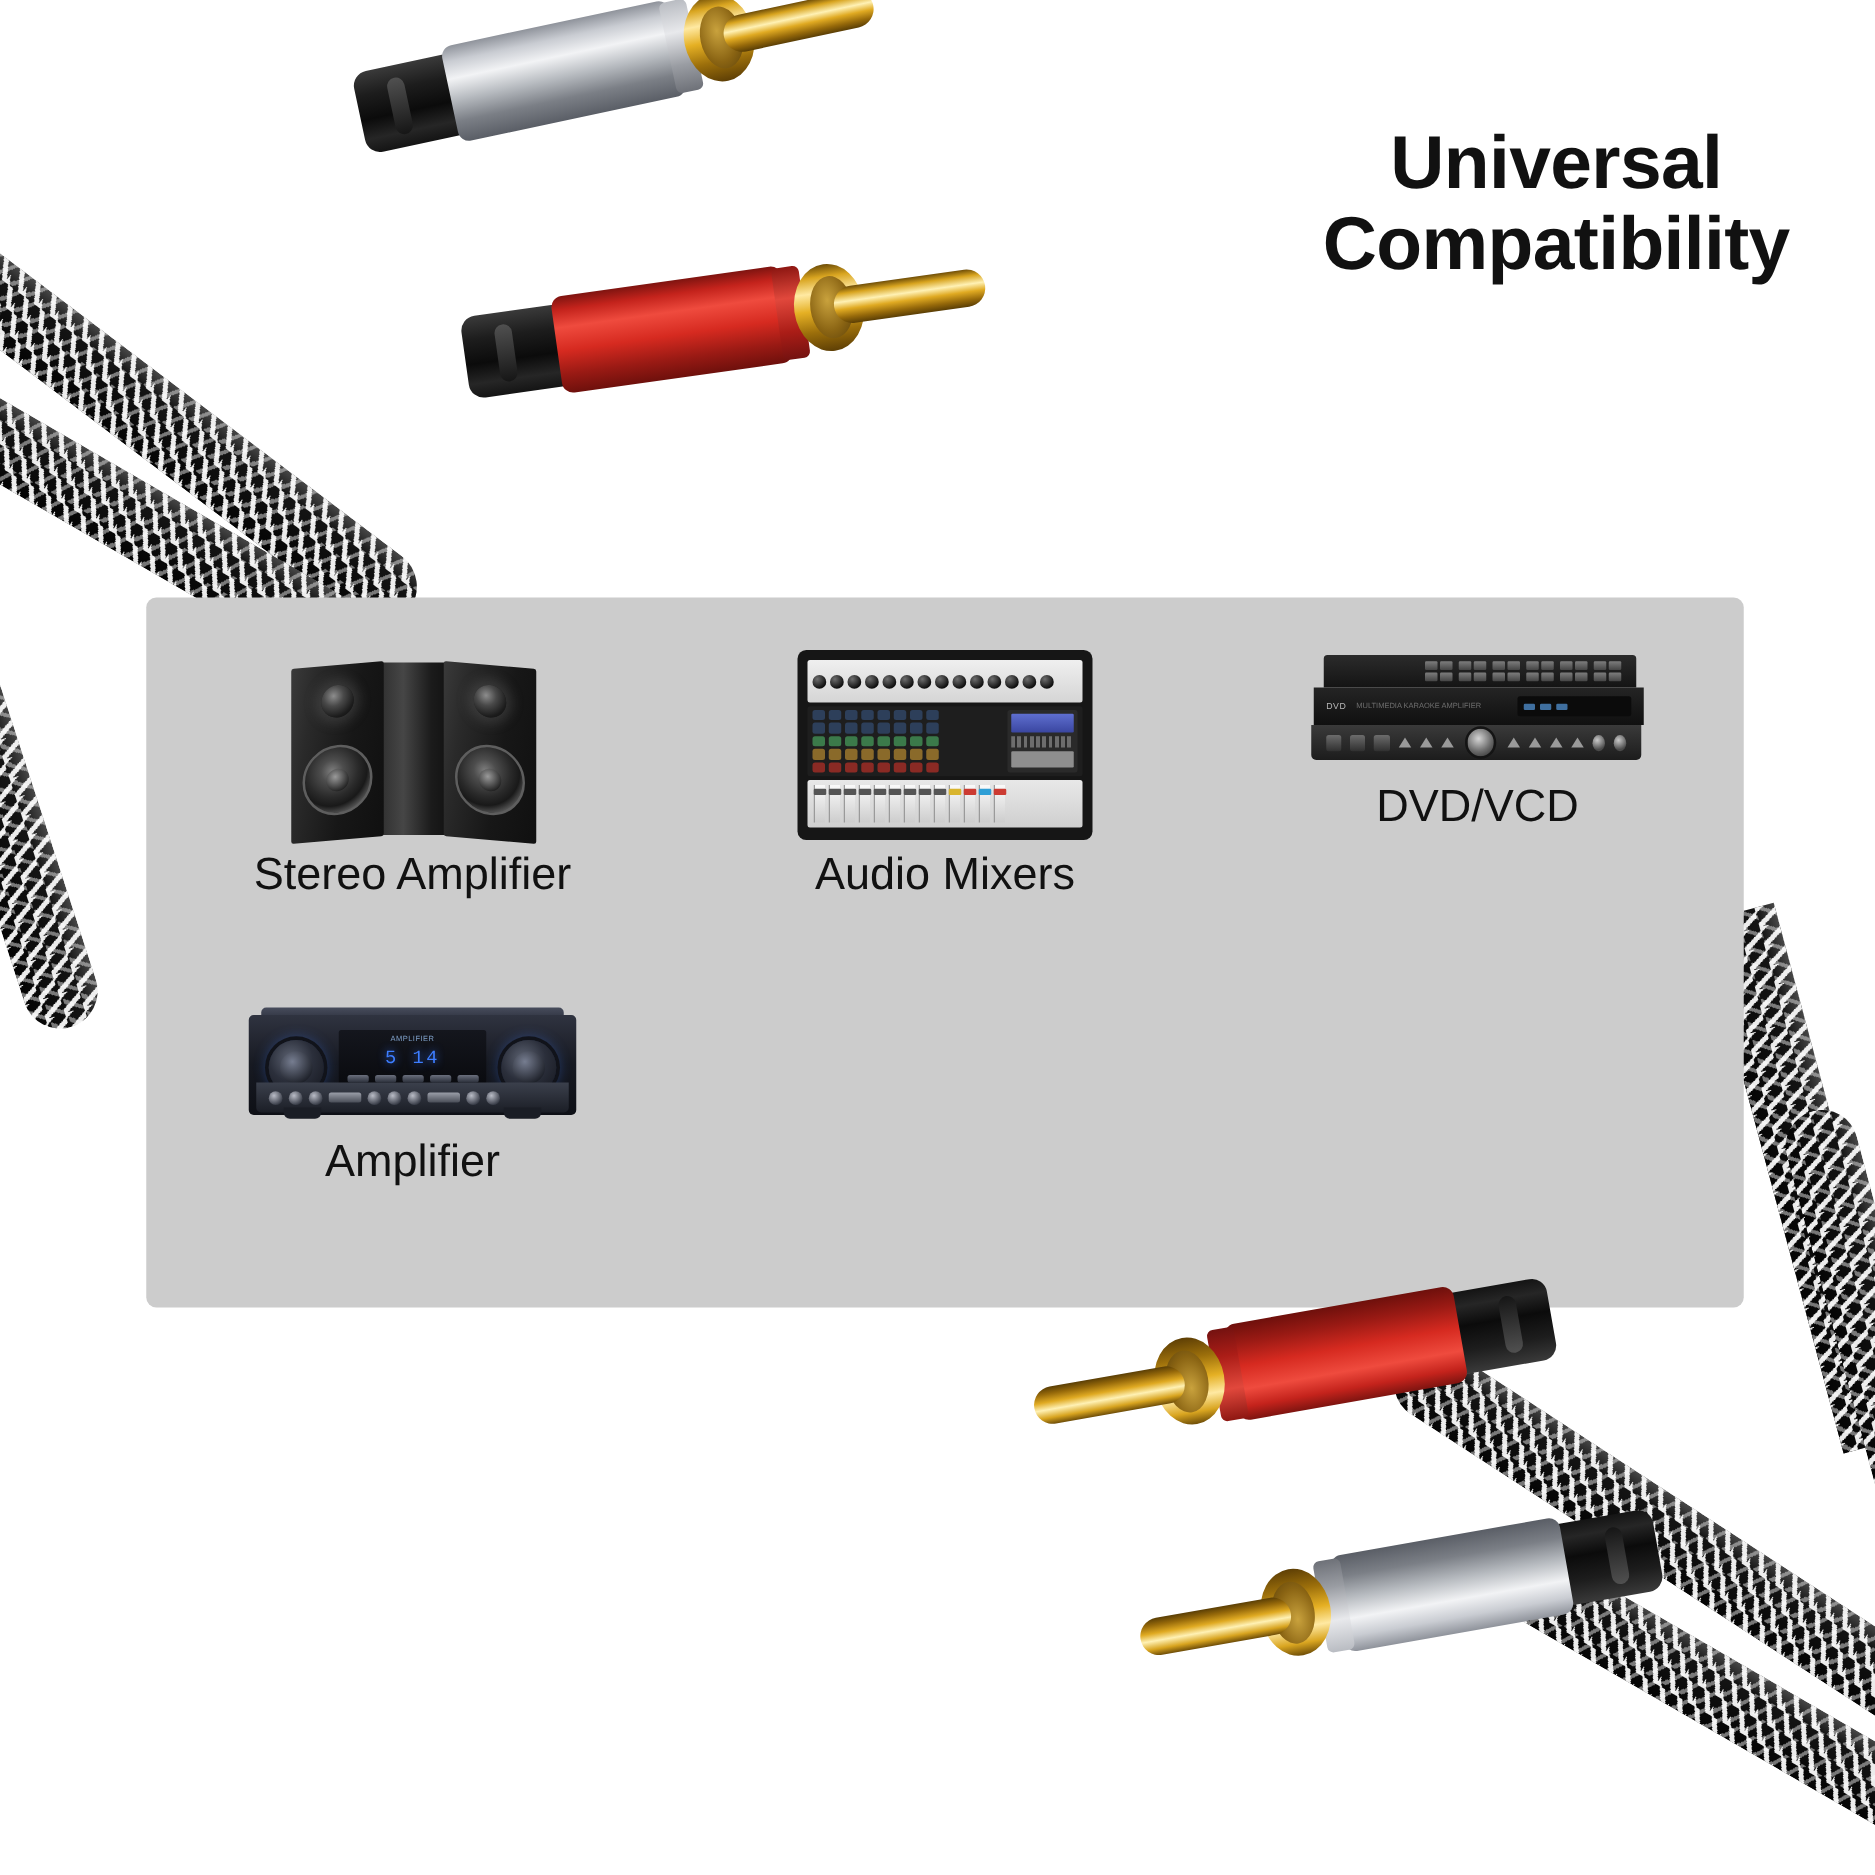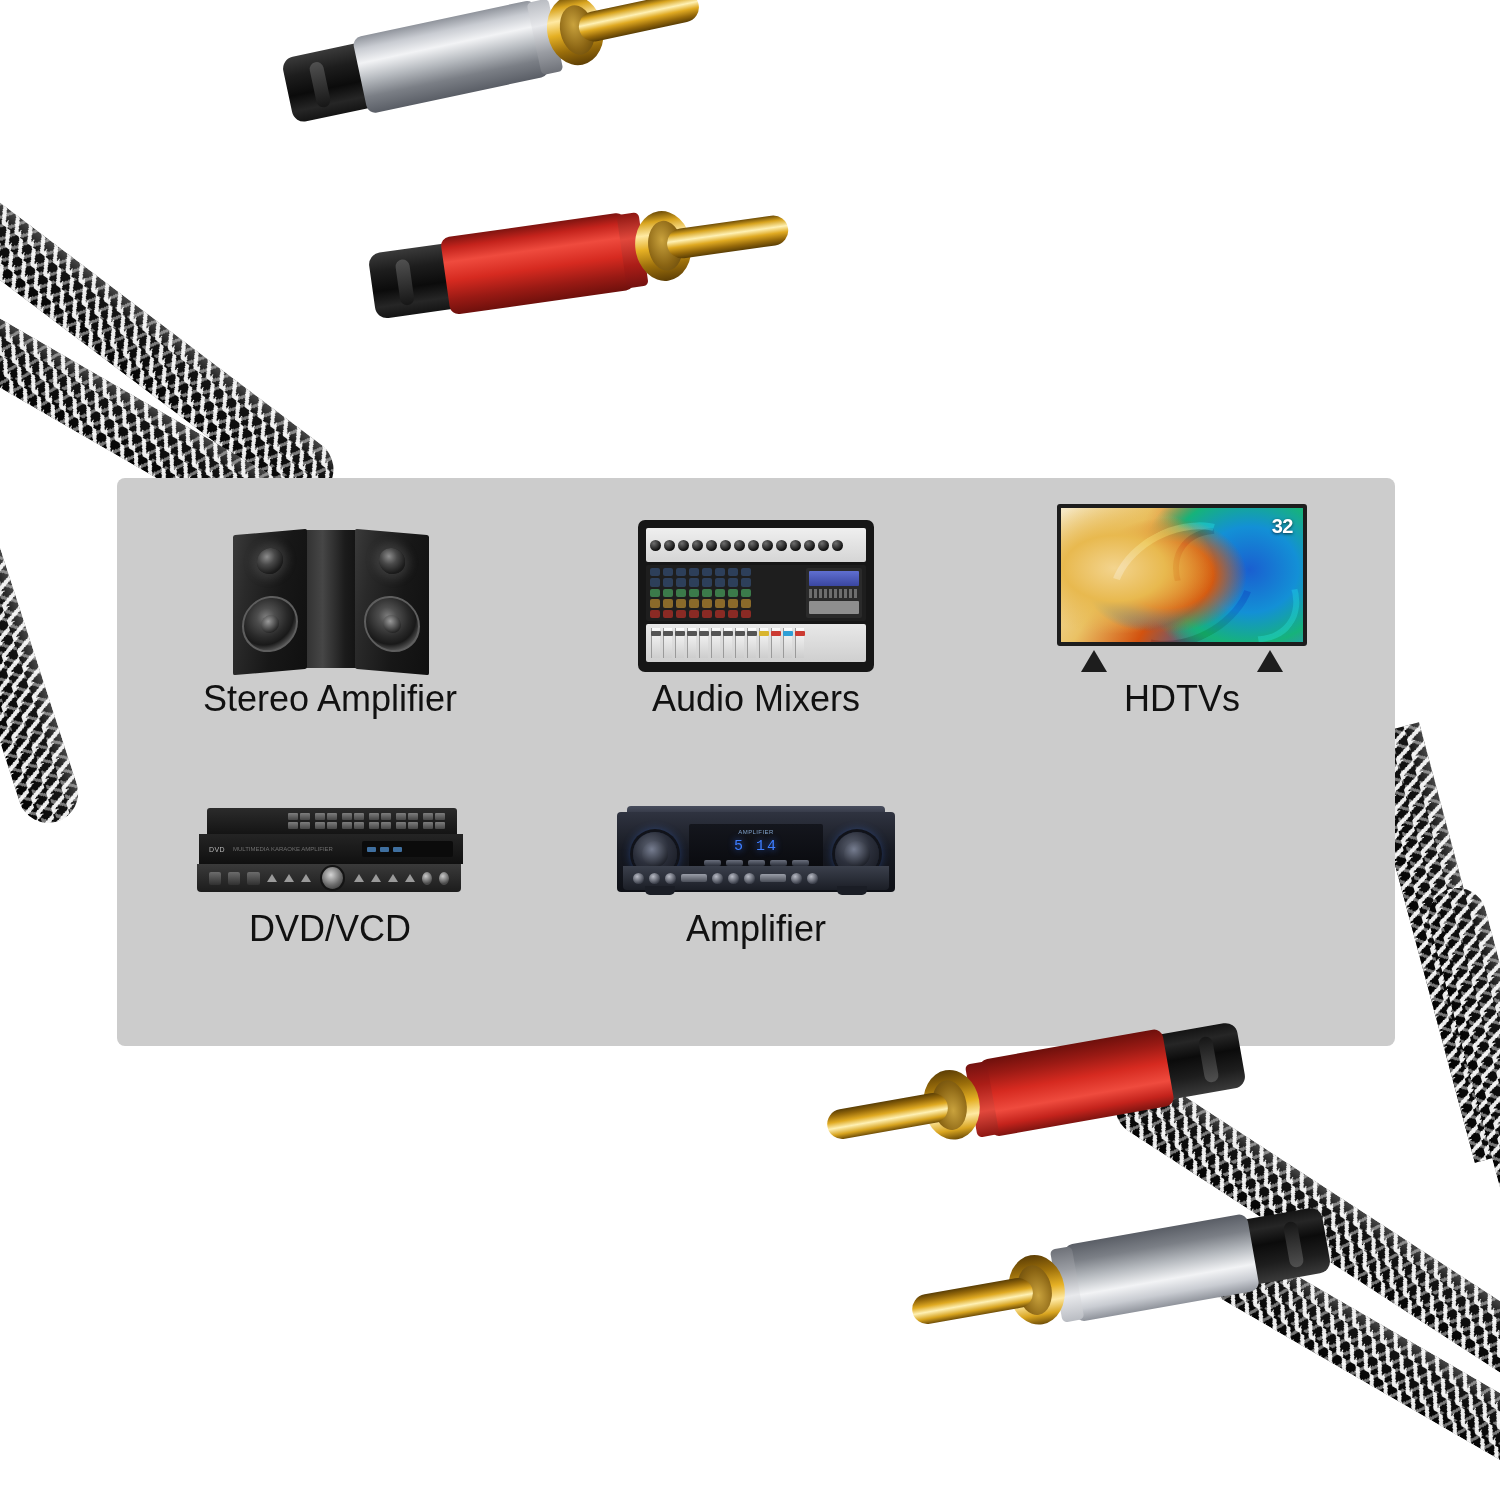--- a/index.html
+++ b/index.html
@@ -271,21 +271,21 @@
   .dvd-front .tri { width: 0;height:0;border-left:5px solid transparent;border-right:5px solid transparent;border-bottom:8px solid #9a9a9a; }
   .dvd-jog {
     width: 32px; height: 26px; border-radius: 50%;
     background: radial-gradient(circle at 42% 36%, #d5d5d5, #6b6b6b 55%, #262626 100%);
     border: 2px solid #141414; box-sizing: border-box; margin: 0 2px;
   }
   .dvd-front .dial { width: 13px; height: 13px; border-radius:50%;
     background: radial-gradient(circle at 38% 32%, #c9c9c9, #4a4a4a 70%); }
 
   
-  .amp { position: relative; width: 262px; height: 86px; padding-left: 16px; }
+  .amp { position: relative; width: 262px; height: 86px; }
   .amp-body {
     position:absolute; inset: 6px 0 0 0;
     background: linear-gradient(#2f3340,#171a22 48%, #0e1016);
     border-radius: 4px;
   }
   .amp-lid { position:absolute; top:0; left: 10px; right:10px; height: 12px;
     background: linear-gradient(#474c5c,#282c38); border-radius: 4px 4px 0 0; }
   .amp-knob {
     position:absolute; top: 20px; width: 44px; height: 44px; border-radius: 50%;
     background: radial-gradient(circle at 40% 34%, #5d6372 0%, #2b2f3b 45%, #13151c 100%);
@@ -454,20 +454,24 @@
 
   <div class="conn red" style="left:440px; top:238px; transform: rotate(-8deg);">
     <div class="boot"></div>
     <div class="barrel"></div>
     <div class="collar"></div>
     <div class="tip-ring"></div>
     <div class="tip-hole"></div>
     <div class="pin"></div>
   </div>
 
+  <div id="headline">
+    <span class="l1">Universal</span>
+    <span class="l2">Compatibility</span>
+  </div>
 
 
   <div id="panel">
     <div class="grid">
 
       <div class="cell">
         <div class="art">
           <div class="speakers">
             <div class="spk-side"></div>
             <div class="spk left">
@@ -578,34 +582,20 @@
               <div class="fader c1"></div>
                 <div class="fader c2"></div>
               <div class="fader c3"></div>
                 <div class="fader c4"></div>
             </div>
           </div>
         </div>
         <div class="caption">Audio Mixers</div>
       </div>
 
-      <div class="cell">
-        <div class="art">
-          <div class="tv">
-            <div class="tv-screen">
-              <div class="swirl1"></div>
-              <div class="swirl2"></div>
-              <div class="tv-badge">32</div>
-            </div>
-            <div class="tv-foot l"></div>
-            <div class="tv-foot r"></div>
-          </div>
-        </div>
-        <div class="caption">HDTVs</div>
-      </div>
 
       <div class="cell row2">
         <div class="art">
           <div class="dvd">
             <div class="dvd-top">
               <div class="btngrid">
                   <i></i>
                   <i></i>
                   <i></i>
                   <i></i>

